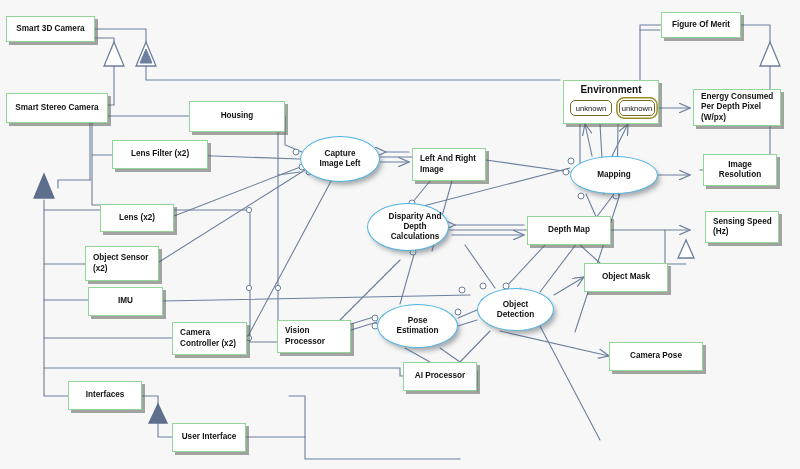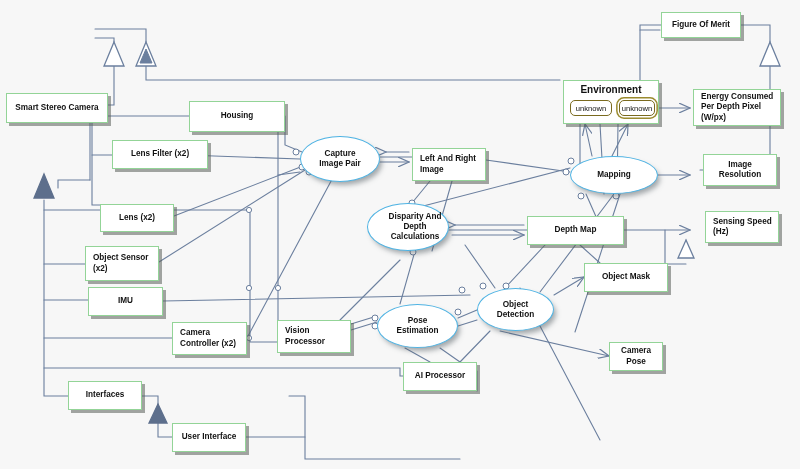--- a/index.html
+++ b/index.html
@@ -150,20 +150,23 @@
       <path d="M114,42 L124,66 L104,66 Z" fill="#fff" stroke="#6b7f9e" stroke-width="1.3"></path>
       <path d="M146,42 L156,66 L136,66 Z" fill="#fff" stroke="#6b7f9e" stroke-width="1.3"></path>
       <path d="M146,49 L152,63 L140,63 Z" fill="#6b7f9e" stroke="#6b7f9e" stroke-width="1"></path>
       <path d="M770,42 L780,66 L760,66 Z" fill="#fff" stroke="#6b7f9e" stroke-width="1.3"></path>
       <path d="M686,240 L694,258 L678,258 Z" fill="#fff" stroke="#6b7f9e" stroke-width="1.3"></path>
       <path d="M44,174 L54,198 L34,198 Z" fill="#5d6f8c" stroke="#5d6f8c" stroke-width="1.3"></path>
       <path d="M158,404 L167,423 L149,423 Z" fill="#5d6f8c" stroke="#5d6f8c" stroke-width="1.3"></path>
     </g>
   </svg>
 
+  <div class="node c" style="left:6px;top:16px;width:89px;height:26px">
+      <span class="lbl">Smart 3D Camera</span>
+    </div>
   <div class="node c" style="left:6px;top:93px;width:102px;height:30px">
       <span class="lbl">Smart Stereo Camera</span>
     </div>
   <div class="node c" style="left:189px;top:101px;width:96px;height:31px">
       <span class="lbl">Housing</span>
     </div>
   <div class="node c" style="left:112px;top:140px;width:96px;height:29px">
       <span class="lbl">Lens Filter (x2)</span>
     </div>
   <div class="node c" style="left:100px;top:204px;width:74px;height:28px">
@@ -190,27 +193,27 @@
       <span class="lbl" style="white-space:pre-line">Vision
 Processor</span>
     </div>
   <div class="node c" style="left:403px;top:362px;width:74px;height:29px">
       <span class="lbl">AI Processor</span>
     </div>
   <div class="node l" style="left:412px;top:148px;width:74px;height:33px">
       <span class="lbl" style="white-space:pre-line">Left And Right
 Image</span>
     </div>
-  <div class="node c" style="left:527px;top:216px;width:97px;height:29px">
+  <div class="node c" style="left:527px;top:216px;width:84px;height:29px">
       <span class="lbl">Depth Map</span>
     </div>
   <div class="node c" style="left:584px;top:263px;width:84px;height:29px">
       <span class="lbl">Object Mask</span>
     </div>
-  <div class="node c" style="left:609px;top:342px;width:54px;height:29px">
+  <div class="node c" style="left:609px;top:342px;width:94px;height:29px">
       <span class="lbl">Camera Pose</span>
     </div>
   <div class="node c" style="left:661px;top:12px;width:80px;height:26px">
       <span class="lbl">Figure Of Merit</span>
     </div>
   <div class="node l" style="left:693px;top:89px;width:88px;height:37px">
       <span class="lbl" style="white-space:pre-line">Energy Consumed
 Per Depth Pixel
 (W/px)</span>
     </div>
@@ -218,21 +221,21 @@
       <span class="lbl" style="white-space:pre-line">Image
 Resolution</span>
     </div>
   <div class="node l" style="left:705px;top:211px;width:74px;height:32px">
       <span class="lbl" style="white-space:pre-line">Sensing Speed
 (Hz)</span>
     </div>
 
   <div class="ellipse" style="left:300px;top:136px;width:80px;height:46px">
       <span class="lbl" style="white-space:pre-line">Capture
-Image Pair</span>
+Image Left</span>
     </div>
   <div class="ellipse lft" style="left:367px;top:203px;width:82px;height:48px">
       <span class="lbl" style="white-space:pre-line">Disparity And
 Depth
 Calculations</span>
     </div>
   <div class="ellipse" style="left:377px;top:304px;width:81px;height:44px">
       <span class="lbl" style="white-space:pre-line">Pose
 Estimation</span>
     </div>

